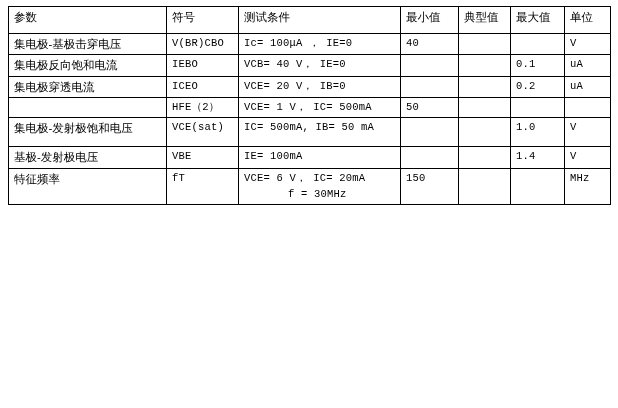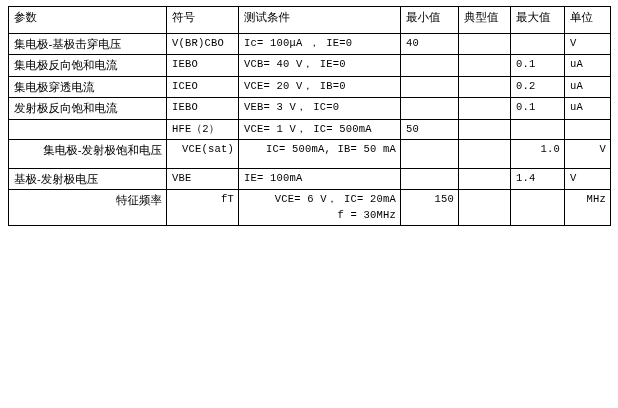--- a/index.html
+++ b/index.html
@@ -47,22 +47,23 @@
     font-family: "Liberation Mono", monospace;
     font-size: 10.5px;
     letter-spacing: 0.2px;
   }
   .cell-param {
     font-size: 11.5px;
   }
   .cell-cond .cond-line2 {
     display: block;
     margin-top: 3px;
+    margin-left: 44px;
   }
-  .row-tall td { height: 22px; text-align: right; }
+  .row-tall td { height: 22px; }
   .hdr td { height: 20px; }
 </style>
 </head>
 <body>
 
 <div class="sheet">
   <table class="spec">
     <colgroup>
       <col class="c-param">
       <col class="c-sym">
@@ -108,29 +109,20 @@
       <tr>
         <td class="cell-param">集电极穿透电流</td>
         <td class="cell-sym">ICEO</td>
         <td class="cell-cond"><span>VCE= 20 V， IB=0</span></td>
         <td class="cell-min"></td>
         <td class="cell-typ"></td>
         <td class="cell-max">0.2</td>
         <td class="cell-unit">uA</td>
       </tr>
 
-      <tr>
-        <td class="cell-param">发射极反向饱和电流</td>
-        <td class="cell-sym">IEBO</td>
-        <td class="cell-cond"><span>VEB= 3 V， IC=0</span></td>
-        <td class="cell-min"></td>
-        <td class="cell-typ"></td>
-        <td class="cell-max">0.1</td>
-        <td class="cell-unit">uA</td>
-      </tr>
 
 
       <tr>
         <td class="cell-param"></td>
         <td class="cell-sym">HFE（2）</td>
         <td class="cell-cond"><span>VCE= 1 V， IC= 500mA</span></td>
         <td class="cell-min">50</td>
         <td class="cell-typ"></td>
         <td class="cell-max"></td>
         <td class="cell-unit"></td>

